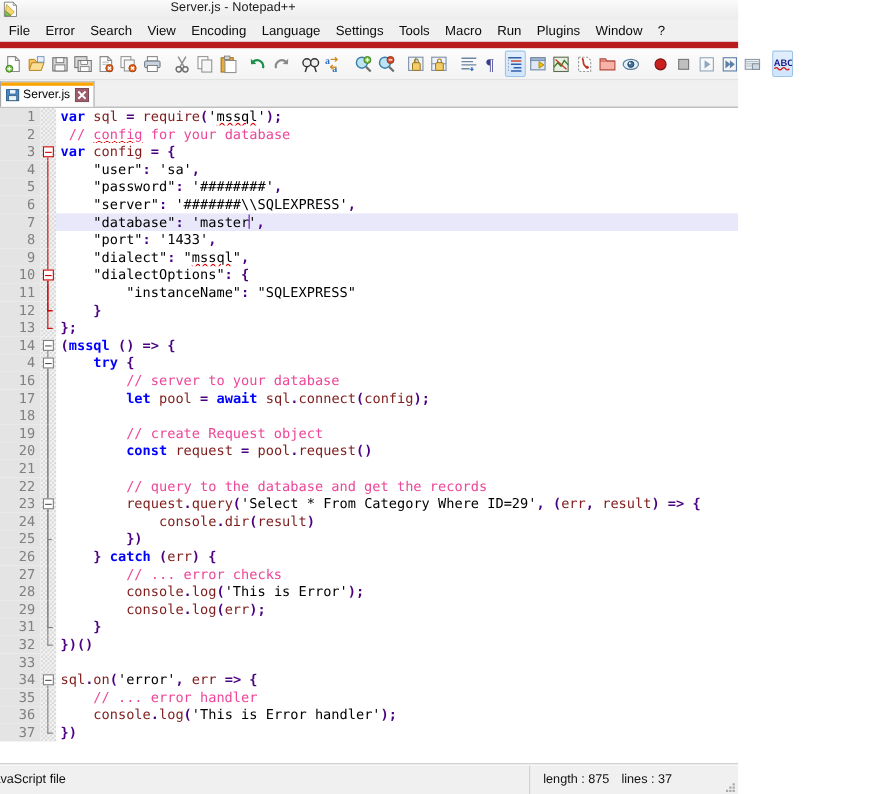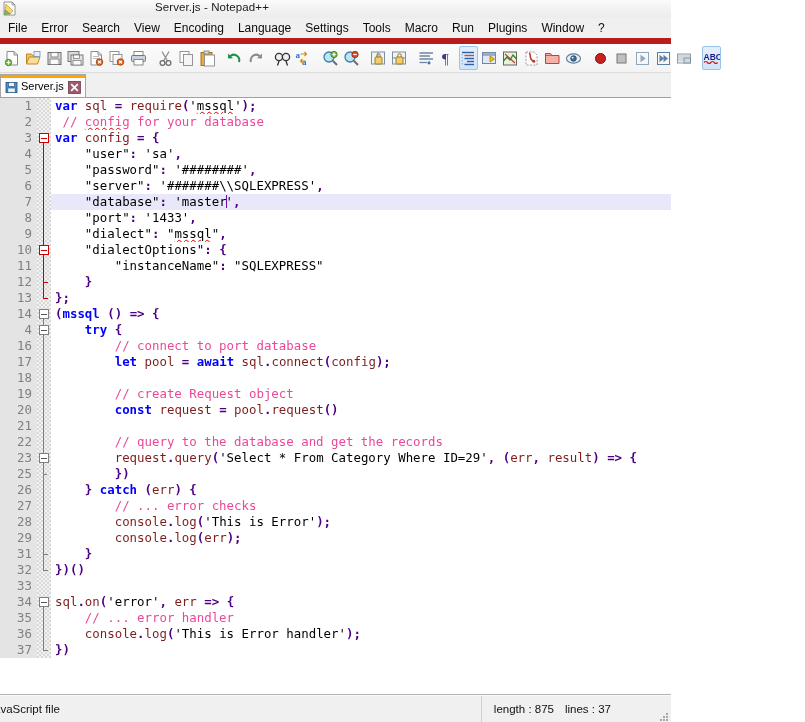--- a/index.html
+++ b/index.html
@@ -625,28 +625,29 @@
         <div class="code-line"><div class="gutter">6</div><div class="foldmargin"><div class="fold-line red"></div></div><div class="codetext">    <span class="str">"server"</span><span class="op">:</span> <span class="str">'#######\\SQLEXPRESS'</span><span class="op">,</span></div></div>
         <div class="code-line current"><div class="gutter">7</div><div class="foldmargin"><div class="fold-line red"></div></div><div class="codetext">    <span class="str">"database"</span><span class="op">:</span> <span class="str">'master<span class="caret"></span>'</span><span class="op">,</span></div></div>
         <div class="code-line"><div class="gutter">8</div><div class="foldmargin"><div class="fold-line red"></div></div><div class="codetext">    <span class="str">"port"</span><span class="op">:</span> <span class="str">'1433'</span><span class="op">,</span></div></div>
         <div class="code-line"><div class="gutter">9</div><div class="foldmargin"><div class="fold-line red"></div></div><div class="codetext">    <span class="str">"dialect"</span><span class="op">:</span> <span class="str">"<span class="spell">mssql</span>"</span><span class="op">,</span></div></div>
         <div class="code-line"><div class="gutter">10</div><div class="foldmargin"><div class="fold-line red"></div><div class="fold-line from-box red"></div><div class="fold-box red"></div></div><div class="codetext">    <span class="str">"dialectOptions"</span><span class="op">:</span> <span class="op">{</span></div></div>
         <div class="code-line"><div class="gutter">11</div><div class="foldmargin"><div class="fold-line red"></div><div class="fold-line red"></div></div><div class="codetext">        <span class="str">"instanceName"</span><span class="op">:</span> <span class="str">"SQLEXPRESS"</span></div></div>
         <div class="code-line"><div class="gutter">12</div><div class="foldmargin"><div class="fold-tick red"></div><div class="fold-end red"></div></div><div class="codetext">    <span class="op">}</span></div></div>
         <div class="code-line"><div class="gutter">13</div><div class="foldmargin"><div class="fold-end red"></div></div><div class="codetext"><span class="op">};</span></div></div>
         <div class="code-line"><div class="gutter">14</div><div class="foldmargin"><div class="fold-line from-box "></div><div class="fold-box "></div></div><div class="codetext"><span class="op">(</span><span class="kw">mssql</span> <span class="op">()</span> <span class="op">=&gt;</span> <span class="op">{</span></div></div>
         <div class="code-line"><div class="gutter">4</div><div class="foldmargin"><div class="fold-line "></div><div class="fold-line from-box "></div><div class="fold-box "></div></div><div class="codetext">    <span class="kw">try</span> <span class="op">{</span></div></div>
-        <div class="code-line"><div class="gutter">16</div><div class="foldmargin"><div class="fold-line "></div><div class="fold-line "></div></div><div class="codetext">        <span class="cmt">// connect to port database</span></div></div>
+        <div class="code-line"><div class="gutter">16</div><div class="foldmargin"><div class="fold-line "></div><div class="fold-line "></div></div><div class="codetext">        <span class="cmt">// server to your database</span></div></div>
         <div class="code-line"><div class="gutter">17</div><div class="foldmargin"><div class="fold-line "></div><div class="fold-line "></div></div><div class="codetext">        <span class="kw">let</span> <span class="pln">pool</span> <span class="op">=</span> <span class="kw">await</span> <span class="pln">sql</span><span class="op">.</span><span class="pln">connect</span><span class="op">(</span><span class="pln">config</span><span class="op">);</span></div></div>
         <div class="code-line"><div class="gutter">18</div><div class="foldmargin"><div class="fold-line "></div><div class="fold-line "></div></div><div class="codetext">&nbsp;</div></div>
         <div class="code-line"><div class="gutter">19</div><div class="foldmargin"><div class="fold-line "></div><div class="fold-line "></div></div><div class="codetext">        <span class="cmt">// create Request object</span></div></div>
         <div class="code-line"><div class="gutter">20</div><div class="foldmargin"><div class="fold-line "></div><div class="fold-line "></div></div><div class="codetext">        <span class="kw">const</span> <span class="pln">request</span> <span class="op">=</span> <span class="pln">pool</span><span class="op">.</span><span class="pln">request</span><span class="op">()</span></div></div>
         <div class="code-line"><div class="gutter">21</div><div class="foldmargin"><div class="fold-line "></div><div class="fold-line "></div></div><div class="codetext">&nbsp;</div></div>
         <div class="code-line"><div class="gutter">22</div><div class="foldmargin"><div class="fold-line "></div><div class="fold-line "></div></div><div class="codetext">        <span class="cmt">// query to the database and get the records</span></div></div>
         <div class="code-line"><div class="gutter">23</div><div class="foldmargin"><div class="fold-line "></div><div class="fold-line "></div><div class="fold-line from-box "></div><div class="fold-box "></div></div><div class="codetext">        <span class="pln">request</span><span class="op">.</span><span class="pln">query</span><span class="op">(</span><span class="str">'Select * From Category Where ID=29'</span><span class="op">,</span> <span class="op">(</span><span class="pln">err</span><span class="op">,</span> <span class="pln">result</span><span class="op">)</span> <span class="op">=&gt;</span> <span class="op">{</span></div></div>
+        <div class="code-line"><div class="gutter">24</div><div class="foldmargin"><div class="fold-line "></div><div class="fold-line "></div></div><div class="codetext">            <span class="pln">console</span><span class="op">.</span><span class="pln">dir</span><span class="op">(</span><span class="pln">result</span><span class="op">)</span></div></div>
         <div class="code-line"><div class="gutter">25</div><div class="foldmargin"><div class="fold-line "></div><div class="fold-tick "></div></div><div class="codetext">        <span class="op">})</span></div></div>
         <div class="code-line"><div class="gutter">26</div><div class="foldmargin"><div class="fold-line "></div><div class="fold-line "></div></div><div class="codetext">    <span class="op">}</span> <span class="kw">catch</span> <span class="op">(</span><span class="pln">err</span><span class="op">)</span> <span class="op">{</span></div></div>
         <div class="code-line"><div class="gutter">27</div><div class="foldmargin"><div class="fold-line "></div><div class="fold-line "></div></div><div class="codetext">        <span class="cmt">// ... error checks</span></div></div>
         <div class="code-line"><div class="gutter">28</div><div class="foldmargin"><div class="fold-line "></div><div class="fold-line "></div></div><div class="codetext">        <span class="pln">console</span><span class="op">.</span><span class="pln">log</span><span class="op">(</span><span class="str">'This is Error'</span><span class="op">);</span></div></div>
         <div class="code-line"><div class="gutter">29</div><div class="foldmargin"><div class="fold-line "></div><div class="fold-line "></div></div><div class="codetext">        <span class="pln">console</span><span class="op">.</span><span class="pln">log</span><span class="op">(</span><span class="pln">err</span><span class="op">);</span></div></div>
         <div class="code-line"><div class="gutter">31</div><div class="foldmargin"><div class="fold-line "></div><div class="fold-end "></div></div><div class="codetext">    <span class="op">}</span></div></div>
         <div class="code-line"><div class="gutter">32</div><div class="foldmargin"><div class="fold-end "></div></div><div class="codetext"><span class="op">})()</span></div></div>
         <div class="code-line"><div class="gutter">33</div><div class="foldmargin"></div><div class="codetext">&nbsp;</div></div>
         <div class="code-line"><div class="gutter">34</div><div class="foldmargin"><div class="fold-line from-box "></div><div class="fold-box "></div></div><div class="codetext"><span class="pln">sql</span><span class="op">.</span><span class="pln">on</span><span class="op">(</span><span class="str">'error'</span><span class="op">,</span> <span class="pln">err</span> <span class="op">=&gt;</span> <span class="op">{</span></div></div>
         <div class="code-line"><div class="gutter">35</div><div class="foldmargin"><div class="fold-line "></div></div><div class="codetext">    <span class="cmt">// ... error handler</span></div></div>

